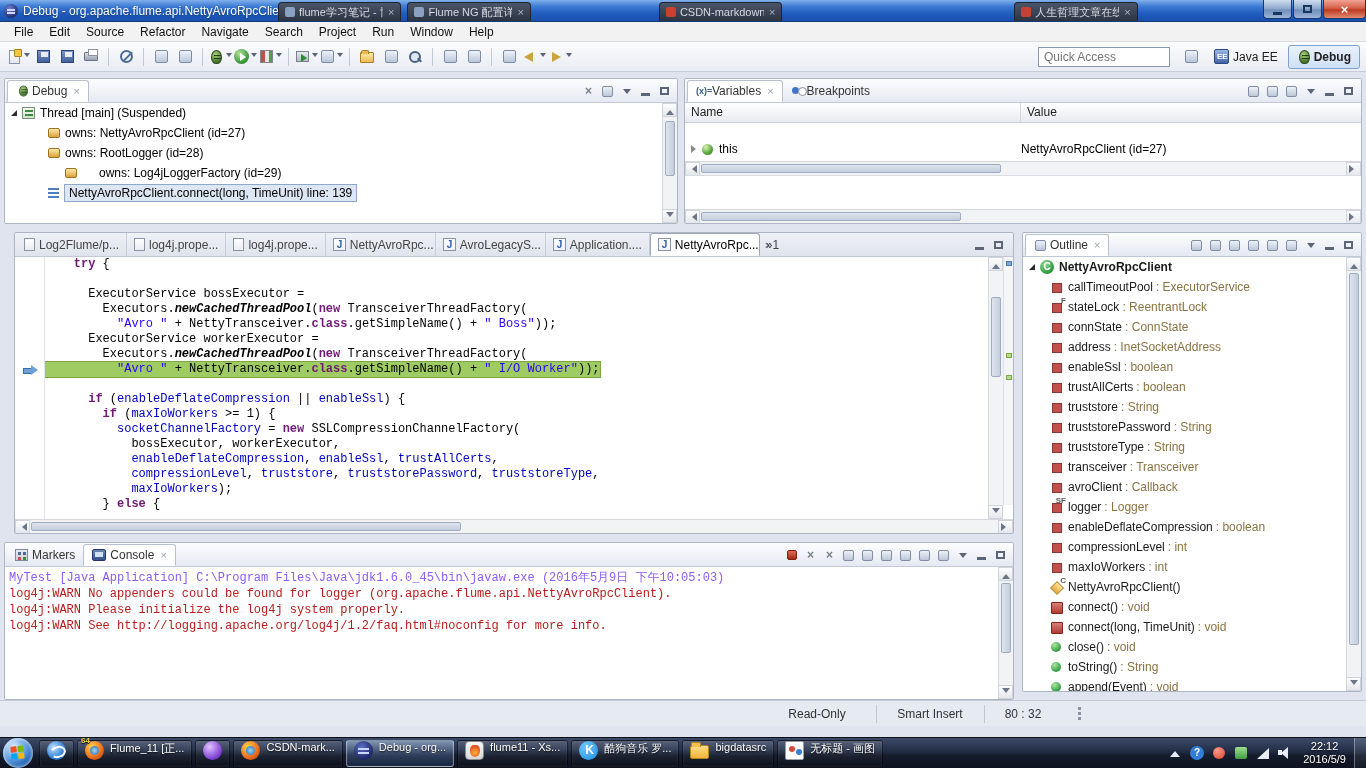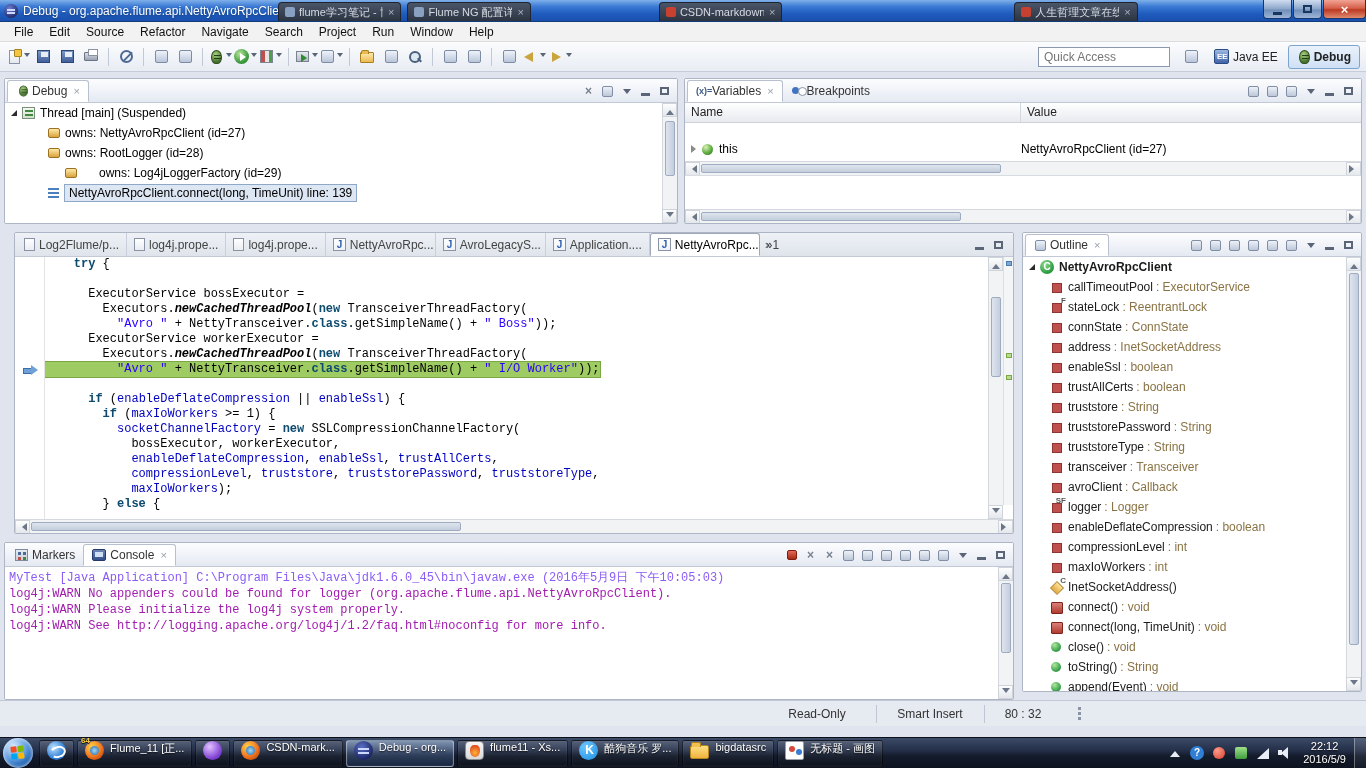--- a/index.html
+++ b/index.html
@@ -127,21 +127,21 @@
   .emm{margin-left:auto;display:flex;align-items:center;padding:0 6px 3px 0}
   .i-file{width:11px;height:13px;background:linear-gradient(#fff,#e9ecf1);border:1px solid #8a93a5;margin-right:4px;flex:none}
   .i-java{width:13px;height:13px;background:linear-gradient(#fff,#eef1f6);border:1px solid #8a93a5;margin-right:4px;flex:none;position:relative}
   .i-java::after{content:"J";position:absolute;left:3px;top:0px;font-size:10px;font-weight:bold;color:#2f5fae}
   .gutter{position:absolute;left:0;top:0;width:30px;bottom:0;background:#fff;border-right:1px solid #e4e4e4}
   .code{position:absolute;left:30px;top:0;right:25px;bottom:0;overflow:hidden;
     font-family:"Liberation Mono","DejaVu Sans Mono",monospace;font-size:12px;line-height:15px}
   .code-line{height:15px;white-space:pre}
   .code-line .lc{white-space:pre;display:inline-block;height:15px}
   .code-line.cur .lc{background:#9fcb63;outline:1px solid #7aa743}
-  .tk-k{color:#0c4a6e;font-weight:bold}
+  .tk-k{color:#701a75;font-weight:bold}
   .tk-s{color:#2a00ff}
   .tk-f{color:#0000c0}
   .tk-m{font-weight:bold;font-style:italic}
   .tk-p{color:#000}
   .ip{position:absolute;left:8px;width:14px;height:10px}
   .ip::before{content:"";position:absolute;left:0;top:3px;width:7px;height:4px;background:#6fa1d8;border:1px solid #3a6ea8}
   .ip::after{content:"";position:absolute;left:8px;top:0;border-left:7px solid #6fa1d8;border-top:5px solid transparent;border-bottom:5px solid transparent}
   .ruler{position:absolute;right:0;top:0;width:10px;bottom:14px;background:#f4f5f7;border-left:1px solid #dcdfe4}
   .rmark{position:absolute;left:2px;width:6px;height:5px;border:1px solid #888}
 
@@ -156,21 +156,21 @@
   .oi-ctor::before{left:3px;top:3px;width:8px;height:8px;background:linear-gradient(#ffe39a,#e2a93f);border:1px solid #b08428;transform:rotate(45deg)}
   .deco{position:absolute;right:-3px;top:-4px;font-size:8px;font-weight:bold;color:#555}
   .olabel{color:#1a1a1a}
   .orow.first .olabel{font-weight:bold}
   .otype{color:#8a7344;margin-left:3px}
 
   
   .cons-body{position:absolute;left:0;top:24px;right:15px;bottom:0;background:#fff;overflow:hidden;
     font-family:"Liberation Mono","DejaVu Sans Mono",monospace;font-size:12px;line-height:16px;padding:3px 0 0 4px}
   .chdr{color:#8b5cf6;white-space:nowrap}
-  .cline{color:#a21caf;white-space:nowrap}
+  .cline{color:#b91c1c;white-space:nowrap}
   .i-console{width:14px;height:12px;background:linear-gradient(#6d86b4,#32508a);border:1px solid #23396b;border-radius:2px;margin-right:4px;flex:none;position:relative}
   .i-console::after{content:"";position:absolute;left:2px;top:2px;width:8px;height:5px;background:#cfe0f5}
   .i-markers{width:13px;height:12px;margin-right:4px;flex:none;background:
     linear-gradient(#e8ecf2,#c6cedb);border:1px solid #7f8a9d;position:relative}
   .i-markers::after{content:"";position:absolute;left:2px;top:2px;width:3px;height:3px;background:#4d6a96;box-shadow:5px 0 0 #4d6a96,0 5px 0 #c0504d,5px 5px 0 #3f8a3f}
 
   
   .statusbar{position:absolute;left:0;top:700px;width:1366px;height:26px;background:#e6eaf1;border-top:1px solid #c2c8d4;color:#333}
   .st-cell{position:absolute;top:0;height:26px;display:flex;align-items:center;justify-content:center}
   .st-sep{position:absolute;top:4px;width:1px;height:18px;background:#c0c6d2}
@@ -707,21 +707,21 @@
       </div>
       <div class="orow" style="padding-left: 26px;">
         <span class="oi oi-fld"></span>
         <span class="olabel">maxIoWorkers</span>
         <span class="otype">: int</span>
       </div>
       <div class="orow" style="padding-left: 26px;">
         <span class="oi oi-ctor">
           <span class="deco">C</span>
         </span>
-        <span class="olabel">InetSocketAddress()</span>
+        <span class="olabel">NettyAvroRpcClient()</span>
       </div>
       <div class="orow" style="padding-left: 26px;">
         <span class="oi oi-mpr"></span>
         <span class="olabel">connect()</span>
         <span class="otype">: void</span>
       </div>
       <div class="orow" style="padding-left: 26px;">
         <span class="oi oi-mpr"></span>
         <span class="olabel">connect(long, TimeUnit)</span>
         <span class="otype">: void</span>

